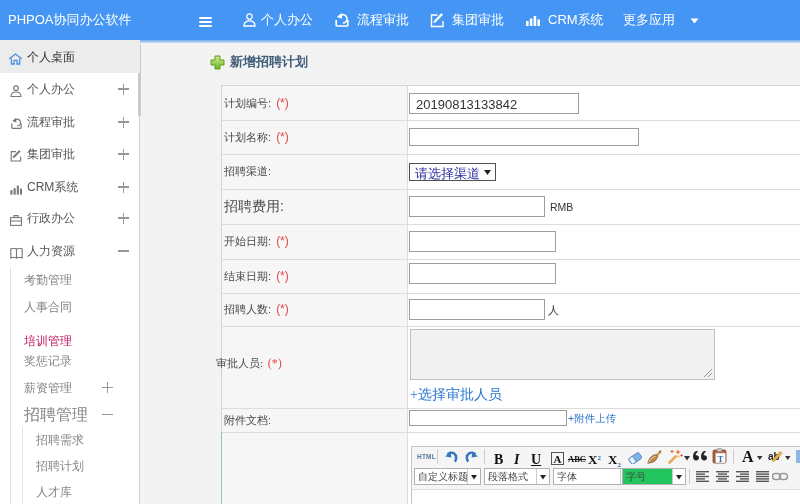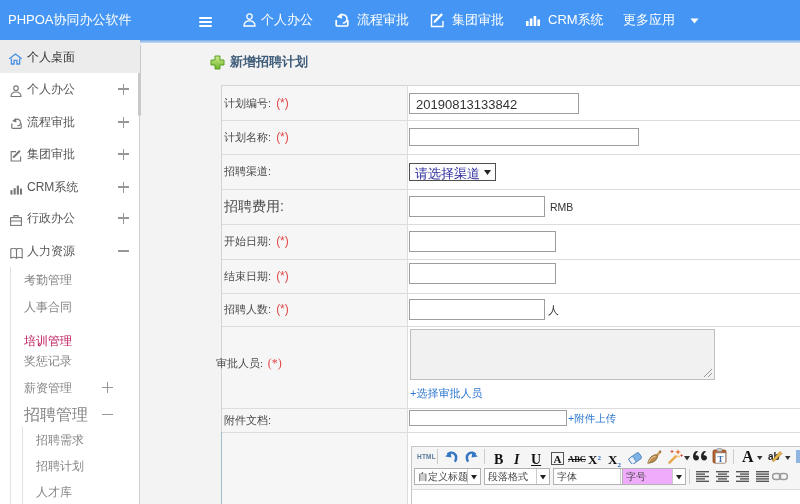--- a/index.html
+++ b/index.html
@@ -150,21 +150,21 @@
 <div class="abs" style="left:550px;top:200.5px;font-size:10.5px;color:#333;">RMB</div>
 <div class="abs" style="left:409px;top:230.5px;width:147px;height:21px;border:1px solid #9d9d9d;background:#fff;overflow:hidden;"></div>
 <div class="abs" style="left:409px;top:263px;width:147px;height:21px;border:1px solid #9d9d9d;background:#fff;overflow:hidden;"></div>
 <div class="abs" style="left:409px;top:298.5px;width:136px;height:21px;border:1px solid #9d9d9d;background:#fff;overflow:hidden;"></div>
 <div class="abs" style="left:548px;top:302.5px;font-size:11px;color:#333;">人</div>
 <div class="abs" style="left:410px;top:329px;width:305px;height:51px;border:1px solid #bfbfbf;background:#f1f1f1;">
 <svg style="position:absolute;right:1px;bottom:1px;" width="9" height="9" viewBox="0 0 9 9">
       <path d="M8 0 L0 8 M8 4 L4 8" stroke="#999" stroke-width="1" fill="none"></path>
     </svg>
   </div>
-<div class="abs" style="left:410px;top:386px;font-size:11px;color:#2d77cf;">+选择审批人员</div>
+<div class="abs" style="left:410px;top:386px;font-size:14px;color:#2d77cf;font-family:Liberation Serif, serif;">+选择审批人员</div>
 <div class="abs" style="left:409px;top:409.5px;width:158px;height:16px;border:1px solid #9d9d9d;background:#fff;overflow:hidden;"></div>
 <div class="abs" style="left:568px;top:412px;font-size:10.5px;color:#2d77cf;">+附件上传</div>
 <div class="abs" style="left:411px;top:446px;width:420px;height:58px;border:1px solid #c6c6c6;background:#f5f5f5;"></div>
 <div class="abs" style="left:412px;top:489px;width:418px;height:15px;background:#fff;border-top:1px solid #ddd;"></div>
 <div class="abs" style="left:221px;top:432px;width:1px;height:72px;background:#9fbfc9;"></div>
 <div class="abs" style="left:417px;top:452.5px;font-size:6.5px;font-weight:bold;color:#5a7a9a;letter-spacing:0.2px;">HTML</div>
 <div class="abs" style="left:437px;top:449px;width:1px;height:15px;background:#ccc;"></div>
 <svg class="abs" style="left:445px;top:451px;" width="13" height="12" viewBox="0 0 13 12">
     <path d="M9.8 10.6 C11.8 8.2 11.6 4.4 9.1 2.6 C7.0 1.1 4.2 1.6 2.6 3.4" fill="none" stroke="#3577c2" stroke-width="2.5"></path>
     <path d="M0.2 5.6 L5.6 0.6 L6.4 6.4 Z" fill="#3577c2"></path>
@@ -241,21 +241,21 @@
       <path d="M0 0 L6 0 L3 4.5Z" fill="#222"></path>
     </svg>
   </div>
 <div class="abs" style="left:553px;top:468px;width:81px;height:17px;border:1px solid #b2b2b2;background:#fff;">
 <span style="position:absolute;left:3px;top:1px;font-size:10px;color:#444;white-space:nowrap;">字体</span>
 <span style="position:absolute;right:0;top:0;width:13px;height:15px;border-left:1px solid #ccc;background:#fff;"></span>
 <svg style="position:absolute;right:3.5px;top:6px;" width="6" height="4.5" viewBox="0 0 6 4.5">
       <path d="M0 0 L6 0 L3 4.5Z" fill="#222"></path>
     </svg>
   </div>
-<div class="abs" style="left:622px;top:468px;width:64px;height:17px;border:1px solid #b2b2b2;background:#f0abfc;">
+<div class="abs" style="left:622px;top:468px;width:64px;height:17px;border:1px solid #b2b2b2;background:#22c55e;">
 <span style="position:absolute;left:3px;top:1px;font-size:10px;color:#444;white-space:nowrap;">字号</span>
 <span style="position:absolute;right:0;top:0;width:13px;height:15px;border-left:1px solid #ccc;background:#fff;"></span>
 <svg style="position:absolute;right:3.5px;top:6px;" width="6" height="4.5" viewBox="0 0 6 4.5">
       <path d="M0 0 L6 0 L3 4.5Z" fill="#222"></path>
     </svg>
   </div>
 <div class="abs" style="left:689px;top:469px;width:1px;height:15px;background:#ccc;"></div>
 <svg class="abs" style="left:696px;top:471px;" width="13" height="12" viewBox="0 0 13 12">
     <rect x="0" y="0.0" width="13" height="1.4" fill="#555"></rect>
     <rect x="0" y="2.4" width="9" height="1.4" fill="#555"></rect>

